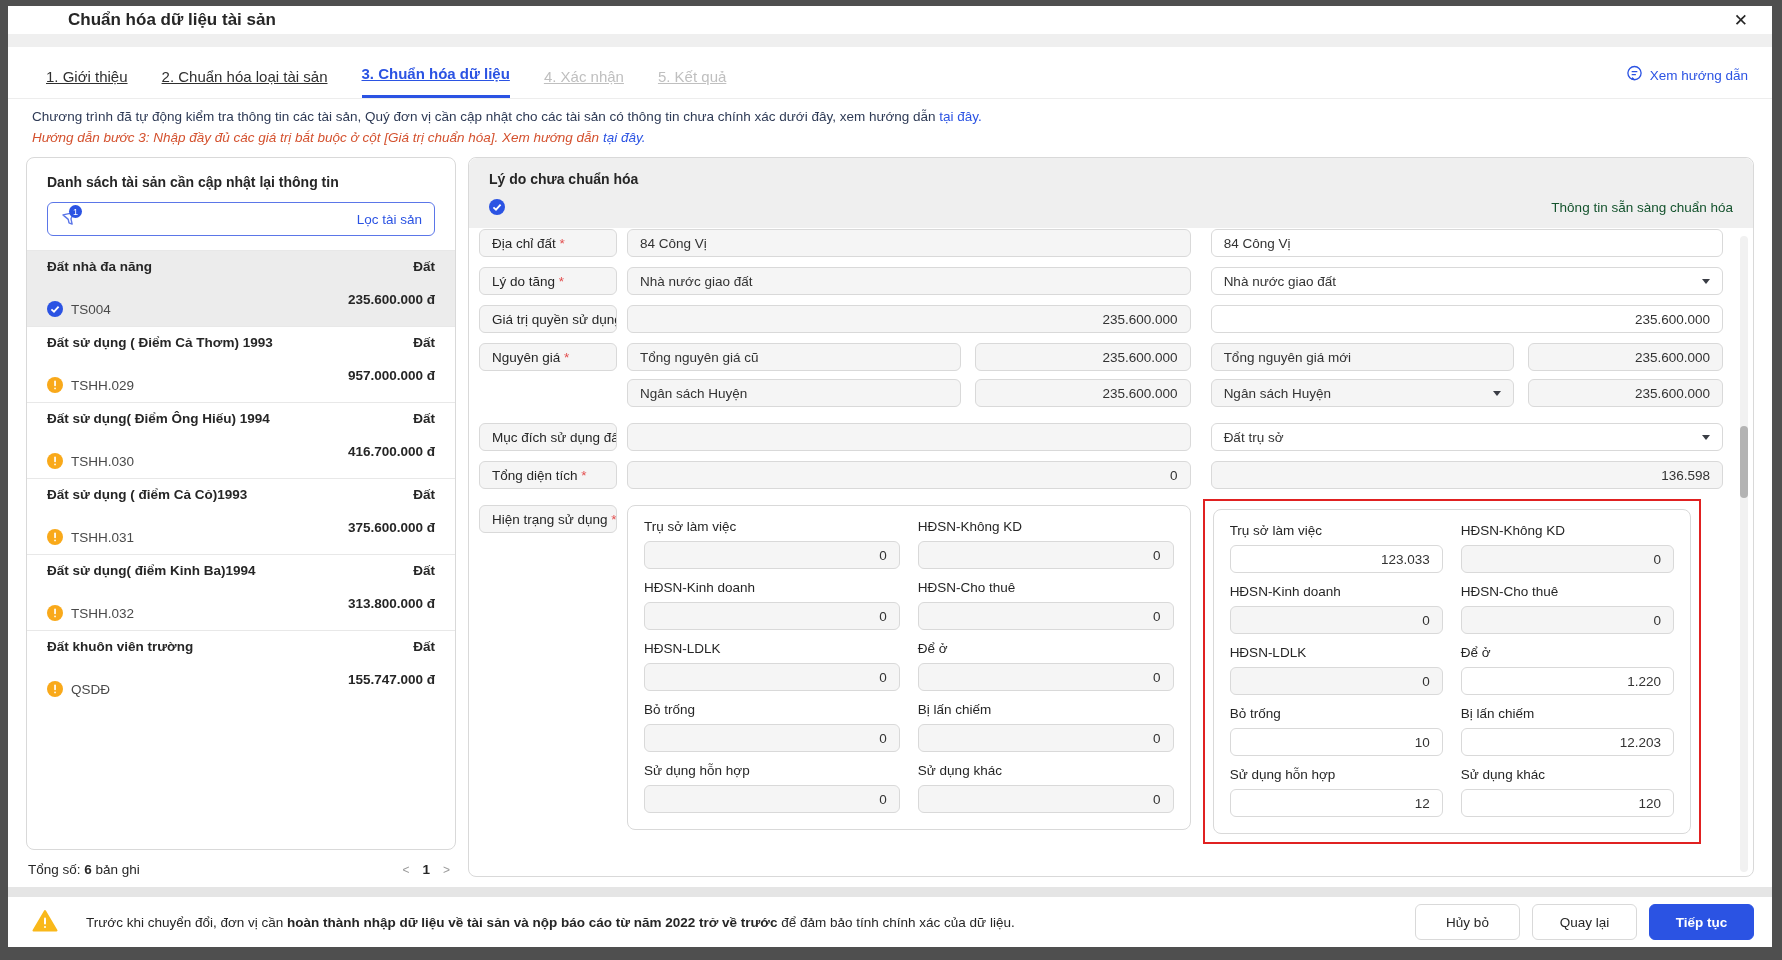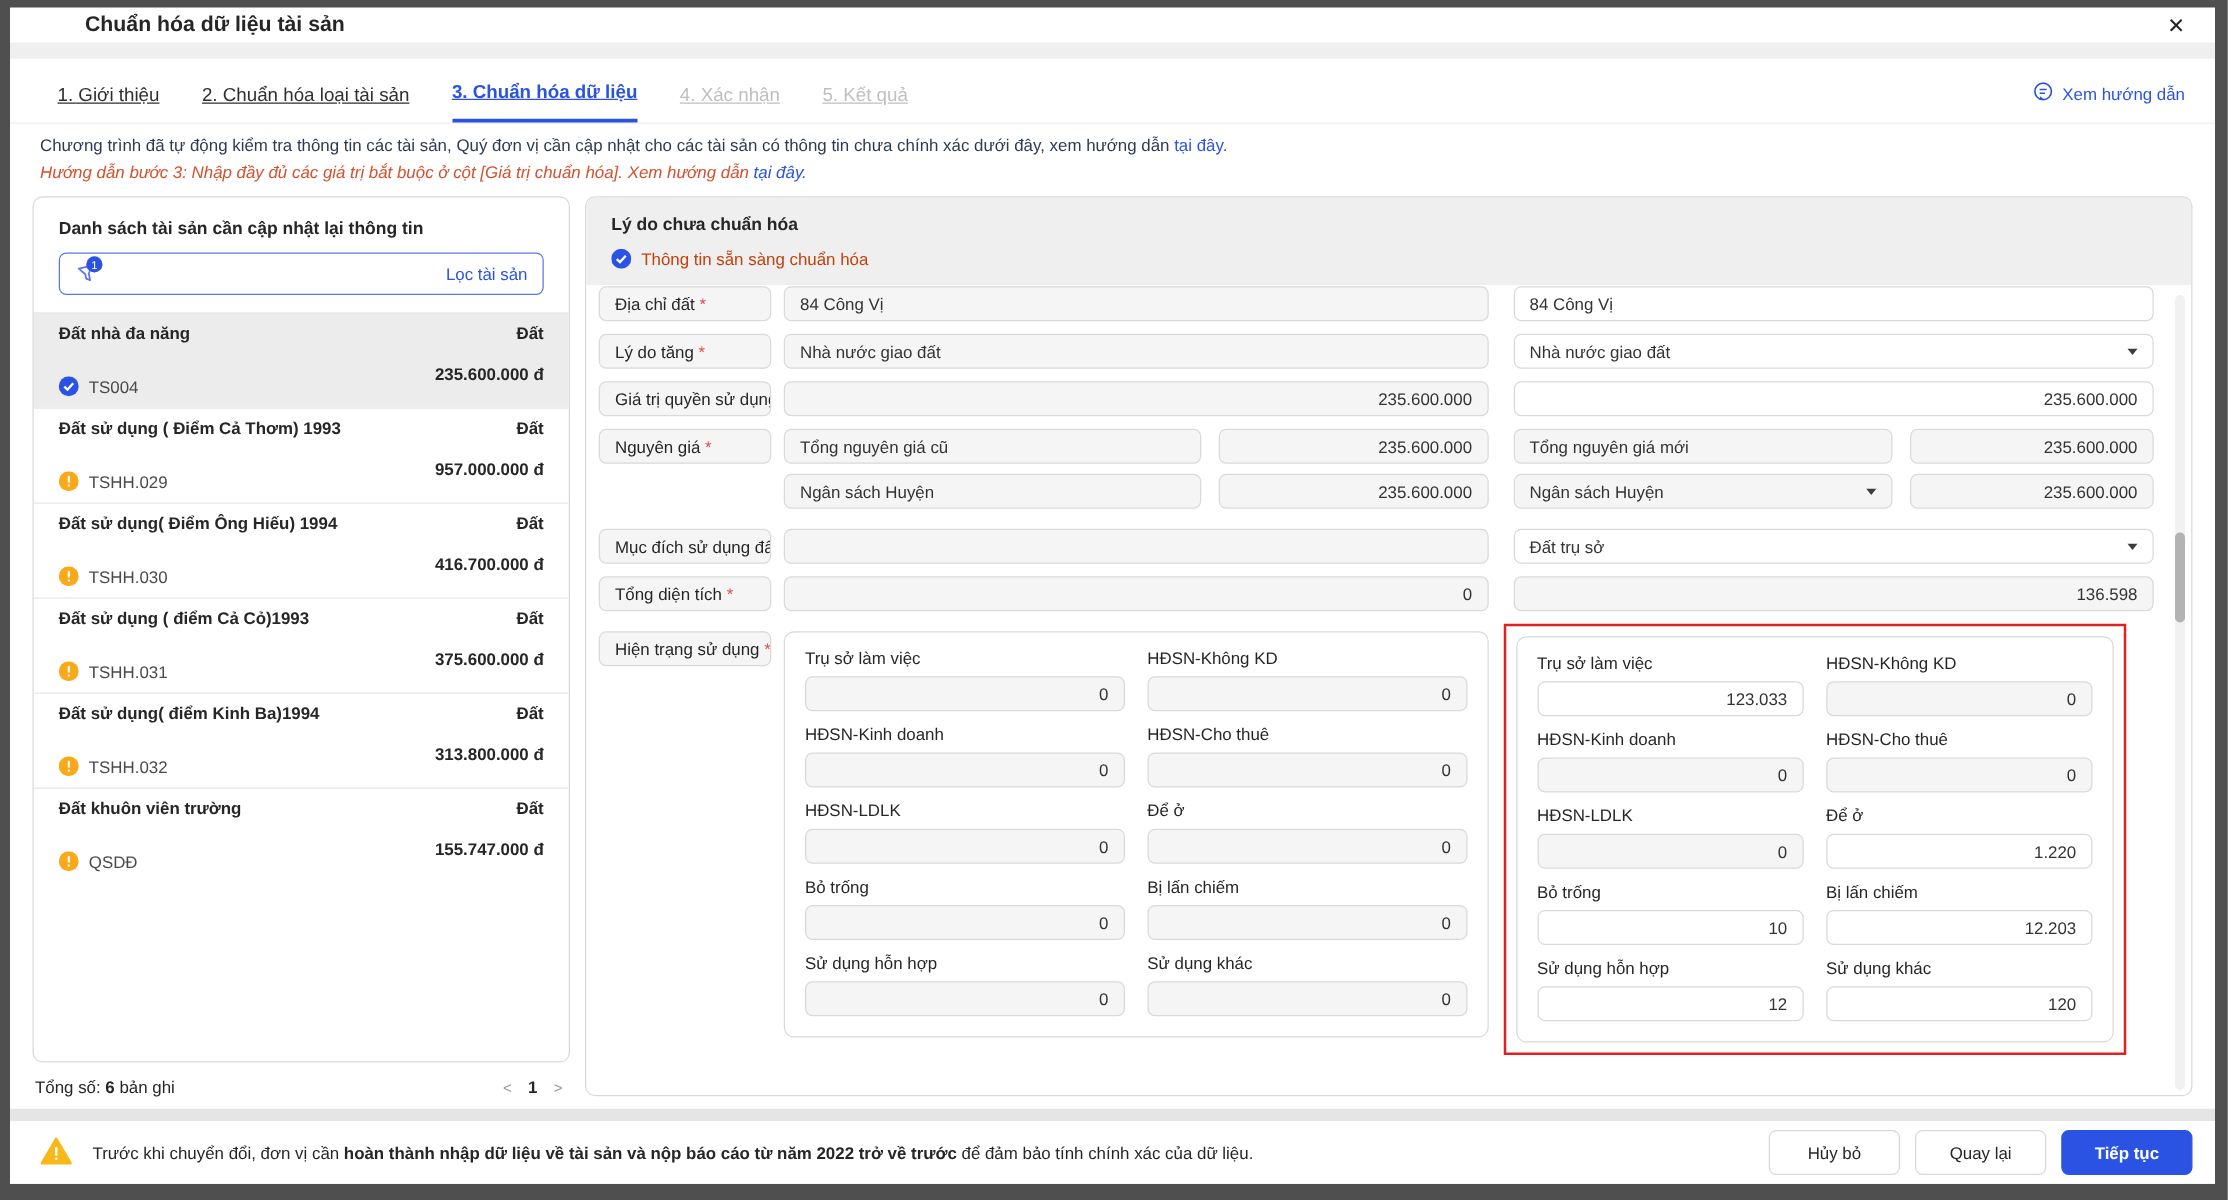--- a/index.html
+++ b/index.html
@@ -51,21 +51,21 @@
   .sidebar-foot { display:flex; align-items:flex-end; padding:12px 6px 0 2px; }
   .total-label b { font-weight:bold; }
   .pagination { margin-left:auto; display:flex; align-items:center; gap:13px; }
   .pg-arrow { color:#9a9a9a; font-size:12px; cursor:pointer; }
   .pg-page { font-weight:bold; cursor:pointer; }
 
   
   .panel { flex:1; min-width:0; border:1px solid #d9d9d9; border-radius:8px; display:flex; flex-direction:column; position:relative; background:#fff; overflow:hidden; }
   .panel-head { background:#efefef; padding:13px 20px 13px; border-radius:8px 8px 0 0; }
   .panel-head-title { font-weight:bold; font-size:14px; margin-bottom:12px; }
-  .panel-status { display:flex; align-items:center; gap:8px; color:#c2410c; }
+  .panel-status { display:flex; align-items:center; gap:8px; color:#14532d;justify-content:space-between; }
   .form-viewport { flex:1; min-height:0; overflow:hidden; padding:0 30px 0 10px; position:relative; }
   .form-inner { margin-top:-9px; }
 
   .frow { display:flex; margin-top:10px; align-items:flex-start; }
   .flabel { width:138px; flex:0 0 138px; margin-right:10px; }
   .fold { flex:1.1; margin-right:20px; min-width:0; }
   .fnew { flex:1; min-width:0; }
 
   .box { height:28px; border:1px solid #d9d9d9; border-radius:6px; background:#f5f5f5;
     display:flex; align-items:center; padding:0 12px; color:#333; overflow:hidden; white-space:nowrap; }
@@ -87,21 +87,21 @@
   .ht-cell .ht-label { margin-bottom:7px; color:#262626; }
   .red-wrap { border:2px solid #e02121; padding:8px; margin:-6px 22px 0 -8px; }
 
   
   .vscroll { position:absolute; top:78px; bottom:4px; right:5px; width:8px; background:#f1f1f1; border-radius:4px; }
   .vscroll .thumb { position:absolute; top:190px; height:72px; width:8px; background:#b3b3b3; border-radius:4px; }
 
   
   .prefooter { height:10px; background:#e5e5e5; margin-top:10px; }
   .footer { height:50px; display:flex; align-items:center; padding:0 18px 0 24px; background:#fff; }
-  .warn-wrap { display:flex; align-items:center; gap:16px; }
+  .warn-wrap { display:flex; align-items:center; gap:28px; }
   .btns { margin-left:auto; display:flex; gap:12px; }
   .btn { min-width:105px; height:36px; border:1px solid #d9d9d9; border-radius:6px; background:#fff;
     display:flex; align-items:center; justify-content:center; padding:0 20px; cursor:pointer; font-size:13.5px; color:#262626; }
   .btn.primary { background:#2b53e3; border-color:#2b53e3; color:#fff; font-weight:bold; }
 </style>
 </head>
 <body>
 
 <div class="frame">
 <div class="modal">

